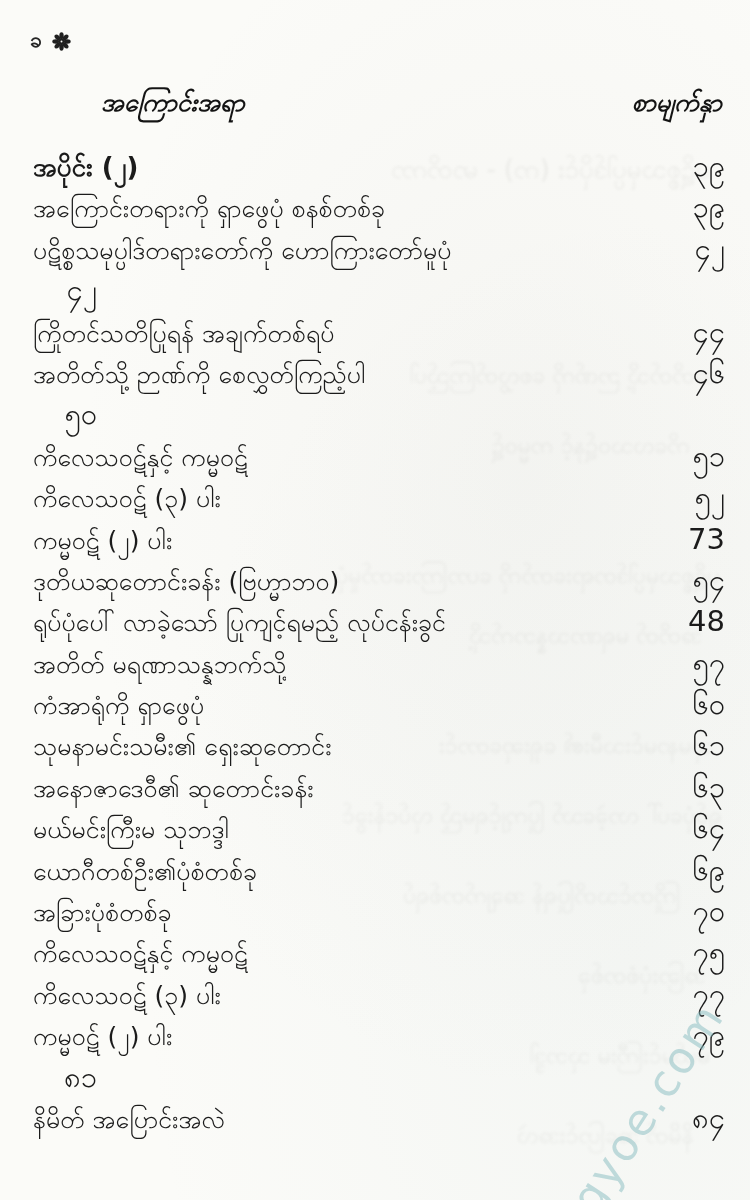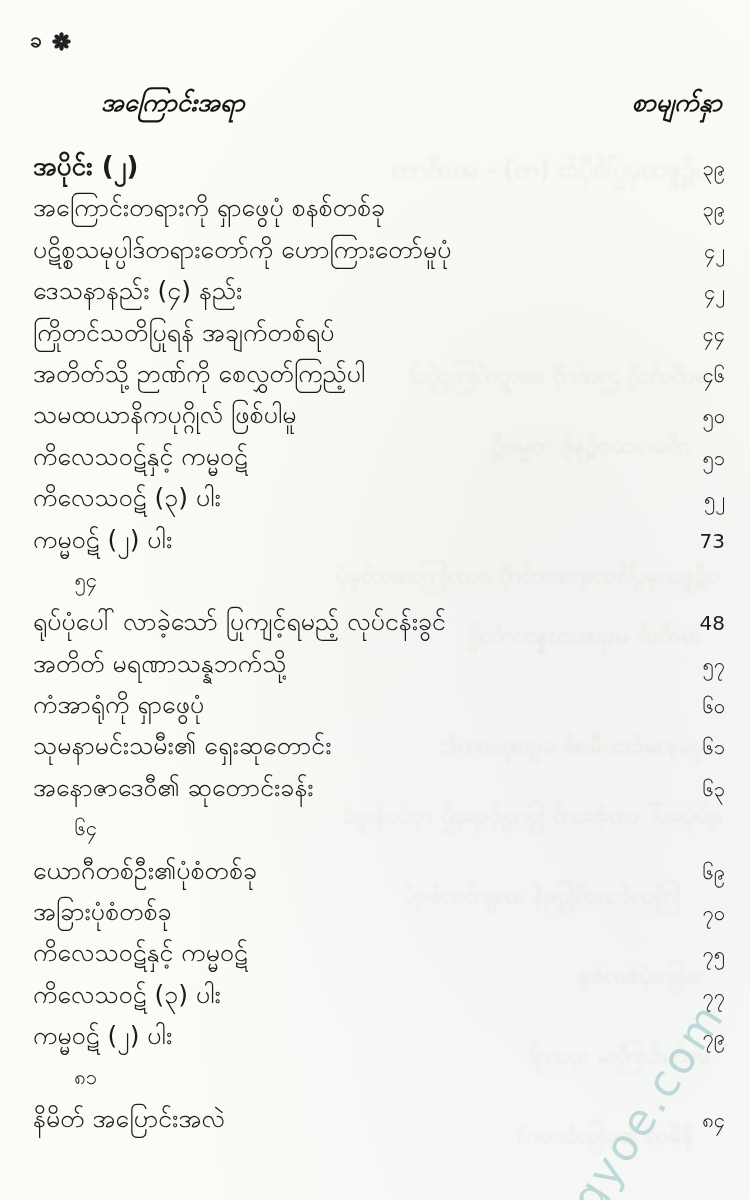--- a/index.html
+++ b/index.html
@@ -30,21 +30,21 @@
   .col-header .subject{margin-left:68px;}
   .toc{
     position:absolute;top:146px;left:33px;right:25px;
   }
   .row{
     display:flex;justify-content:space-between;align-items:baseline;
     height:41.4px;font-size:25px;line-height:41.4px;
     white-space:nowrap;
   }
   .row .title{overflow:hidden;text-overflow:clip;}
-  .row .num{min-width:64px;text-align:right;font-size:20px;}
+  .row .num{min-width:64px;text-align:right;font-size:29px;}
   .row.bold .title{font-weight:bold;font-size:26px;}
   
   .ghost{
     position:absolute;
     transform:scaleX(-1);
     color:#8a8a84;opacity:0.12;
     filter:blur(1.6px);
     font-size:23px;white-space:nowrap;
     pointer-events:none;user-select:none;
   }
@@ -107,48 +107,47 @@
       </div>
     <div class="row">
         <span class="title">အကြောင်းတရားကို ရှာဖွေပုံ စနစ်တစ်ခု</span>
         <span class="num">၃၉</span>
       </div>
     <div class="row">
         <span class="title">ပဋိစ္စသမုပ္ပါဒ်တရားတော်ကို ဟောကြားတော်မူပုံ</span>
         <span class="num">၄၂</span>
       </div>
     <div class="row">
-        <span class="title">ဒေသနာနည်း (၄) နည်း</span>
         <span class="num">၄၂</span>
       </div>
     <div class="row">
         <span class="title">ကြိုတင်သတိပြုရန် အချက်တစ်ရပ်</span>
         <span class="num">၄၄</span>
       </div>
     <div class="row">
         <span class="title">အတိတ်သို့ ဉာဏ်ကို စေလွှတ်ကြည့်ပါ</span>
         <span class="num">၄၆</span>
       </div>
     <div class="row">
-        <span class="title">သမထယာနိကပုဂ္ဂိုလ် ဖြစ်ပါမူ</span>
         <span class="num">၅၀</span>
       </div>
     <div class="row">
         <span class="title">ကိလေသဝဋ်နှင့် ကမ္မဝဋ်</span>
         <span class="num">၅၁</span>
       </div>
     <div class="row">
         <span class="title">ကိလေသဝဋ် (၃) ပါး</span>
         <span class="num">၅၂</span>
       </div>
     <div class="row">
         <span class="title">ကမ္မဝဋ် (၂) ပါး</span>
         <span class="num">73</span>
       </div>
     <div class="row">
+        <span class="title">ဒုတိယဆုတောင်းခန်း (ဗြဟ္မာဘဝ)</span>
         <span class="num">၅၄</span>
       </div>
     <div class="row">
         <span class="title">ရုပ်ပုံပေါ် လာခဲ့သော် ပြုကျင့်ရမည့် လုပ်ငန်းခွင်</span>
         <span class="num">48</span>
       </div>
     <div class="row">
         <span class="title">အတိတ် မရဏာသန္နဘက်သို့</span>
         <span class="num">၅၇</span>
       </div>
@@ -158,20 +157,21 @@
       </div>
     <div class="row">
         <span class="title">သုမနာမင်းသမီး၏ ရှေးဆုတောင်း</span>
         <span class="num">၆၁</span>
       </div>
     <div class="row">
         <span class="title">အနောဇာဒေဝီ၏ ဆုတောင်းခန်း</span>
         <span class="num">၆၃</span>
       </div>
     <div class="row">
+        <span class="title">မယ်မင်းကြီးမ သုဘဒ္ဒါ</span>
         <span class="num">၆၄</span>
       </div>
     <div class="row">
         <span class="title">ယောဂီတစ်ဦး၏ပုံစံတစ်ခု</span>
         <span class="num">၆၉</span>
       </div>
     <div class="row">
         <span class="title">အခြားပုံစံတစ်ခု</span>
         <span class="num">၇၀</span>
       </div>

